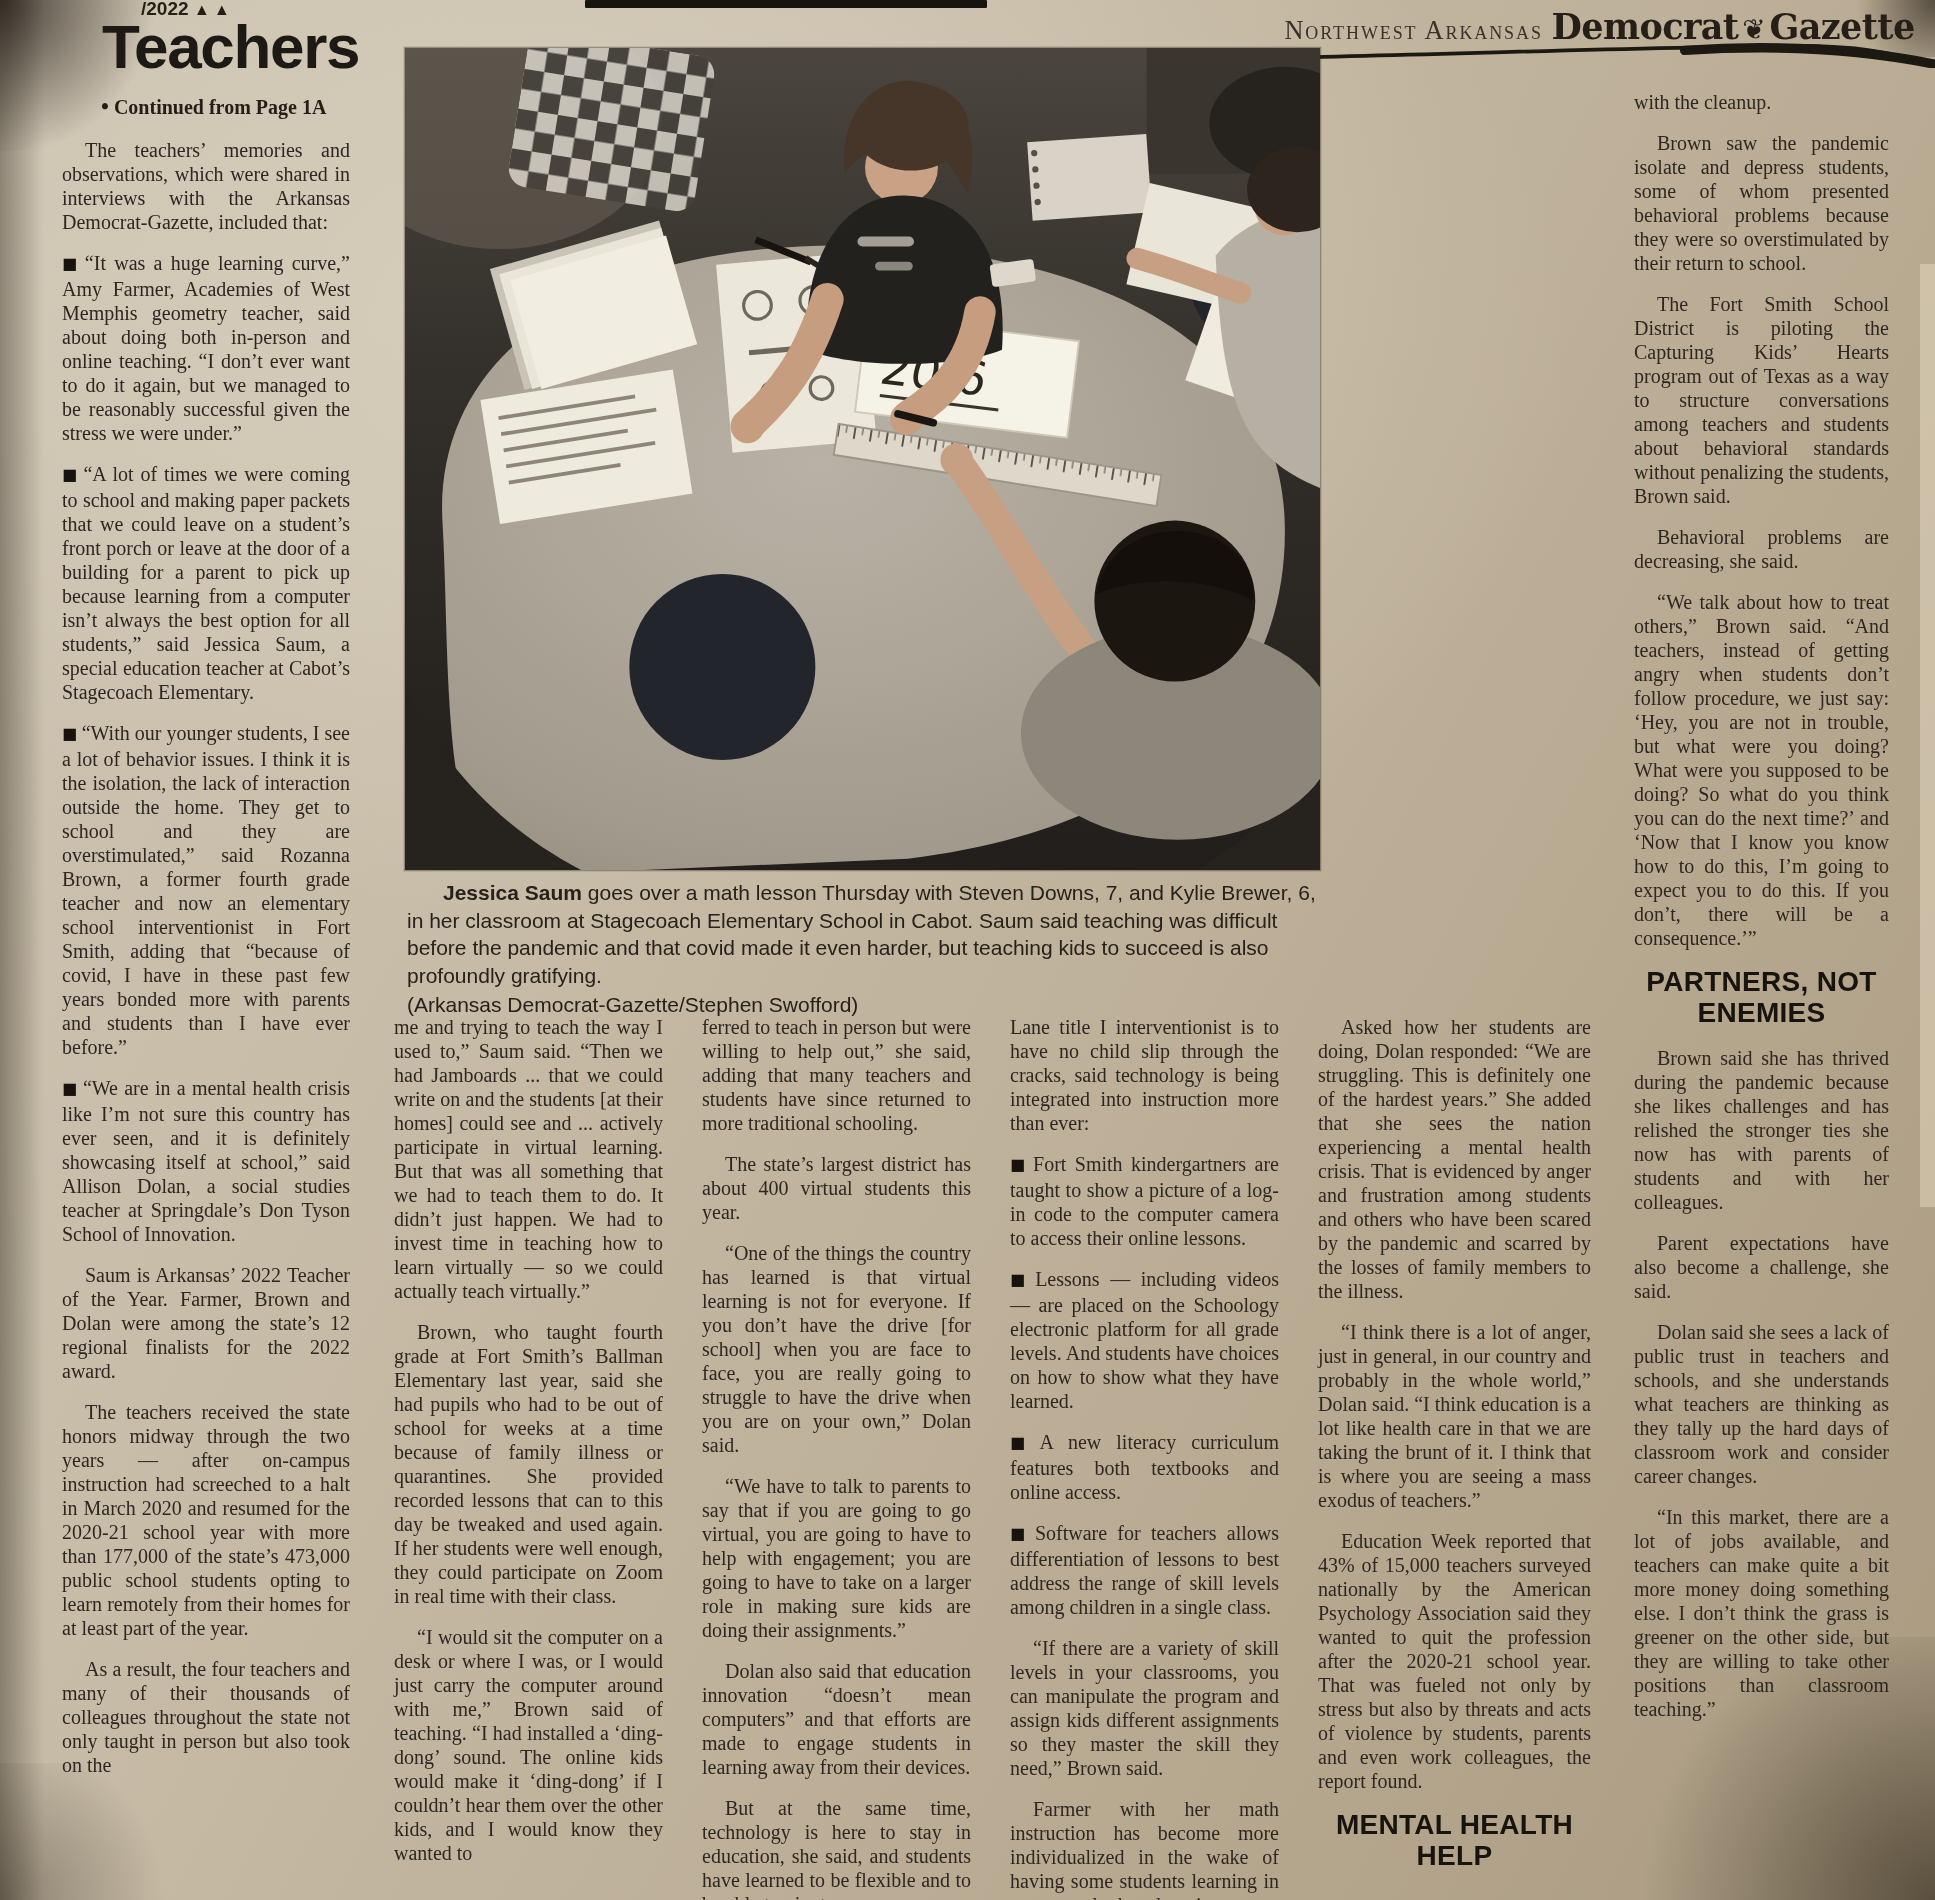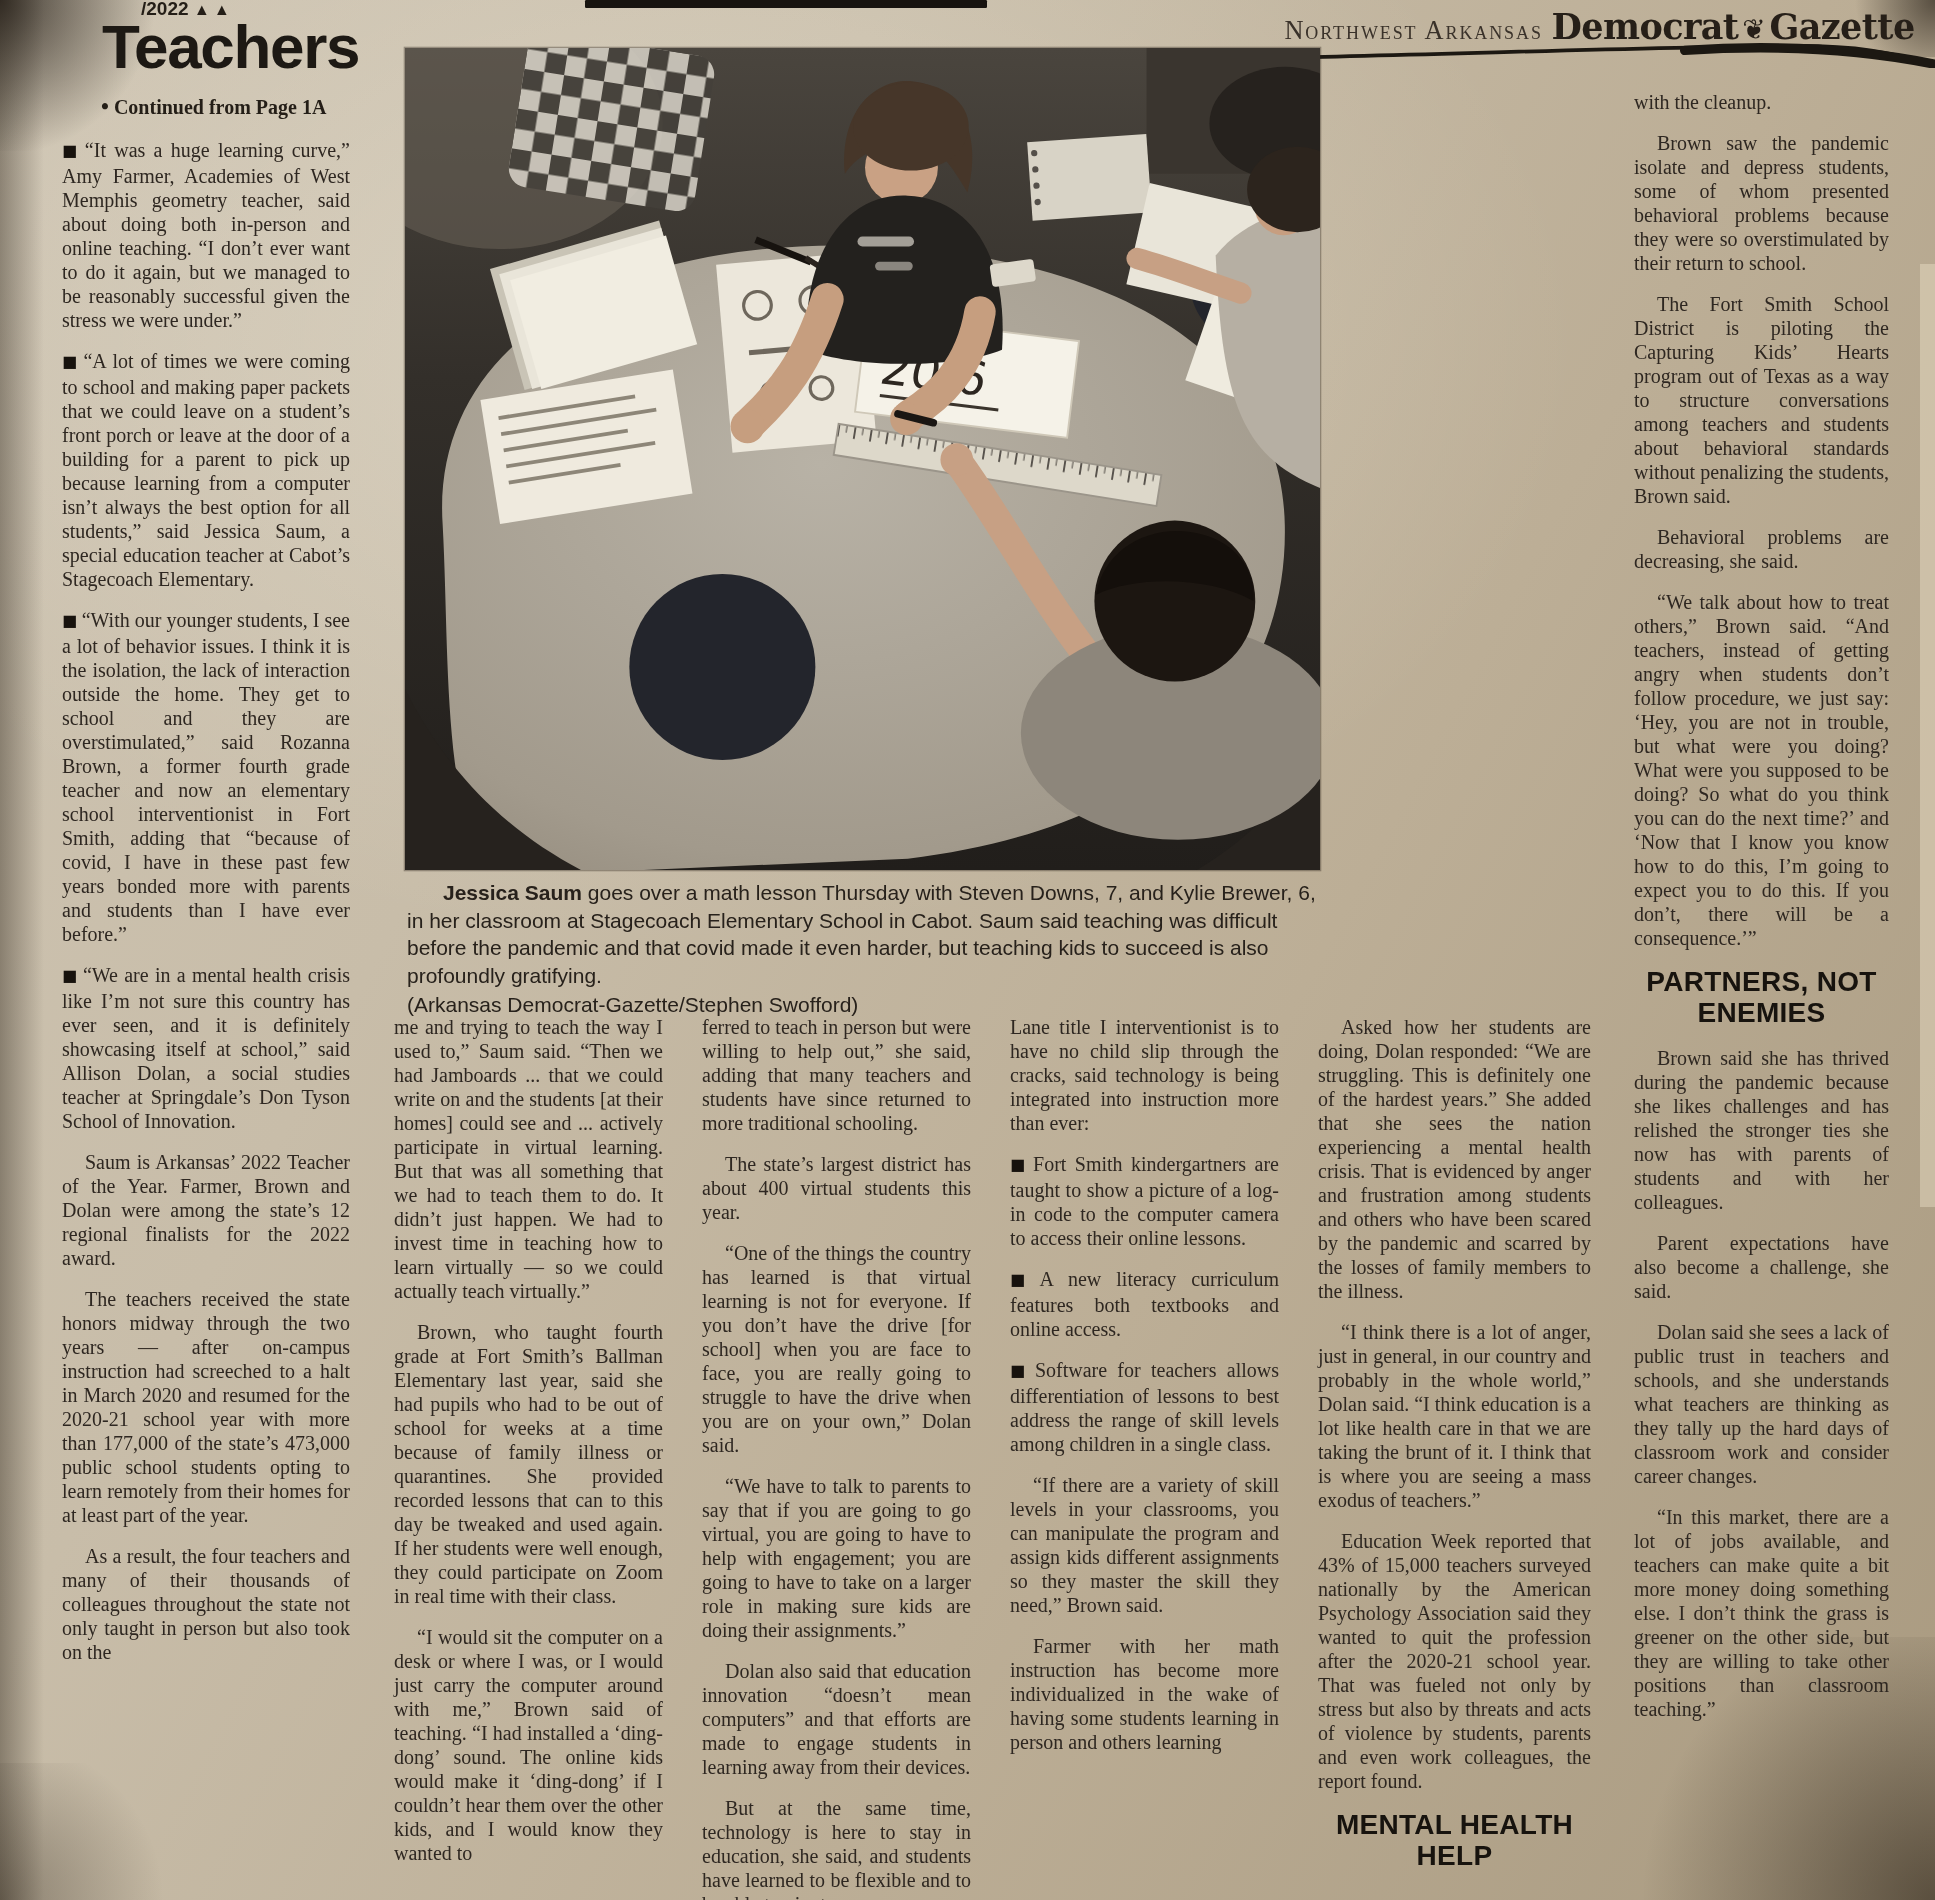--- a/index.html
+++ b/index.html
@@ -228,20 +228,21 @@
       <rect x="930" y="345" width="70" height="36" rx="6" fill="#ddd8cb" transform="rotate(-8 930 345)"></rect>
     </svg>
   </div>
 
   <div id="caption">
     <span class="lead">Jessica Saum</span><span> goes over a math lesson Thursday with Steven Downs, 7, and Kylie Brewer, 6, in her classroom at Stagecoach Elementary School in Cabot. Saum said teaching was difficult before the pandemic and that covid made it even harder, but teaching kids to succeed is also profoundly gratifying.</span>
     <span class="credit">(Arkansas Democrat-Gazette/Stephen Swofford)</span>
   </div>
 
   <div class="col" id="col1">
+      <p class="para">The teachers’ memories and observations, which were shared in interviews with the Arkansas Democrat-Gazette, included that:</p>
       <p class="bullet"><span class="sq">■</span>“It was a huge learning curve,” Amy Farmer, Academies of West Memphis geometry teacher, said about doing both in-person and online teaching. “I don’t ever want to do it again, but we managed to be reasonably successful given the stress we were under.”</p>
       <p class="bullet"><span class="sq">■</span>“A lot of times we were coming to school and making paper packets that we could leave on a student’s front porch or leave at the door of a building for a parent to pick up because learning from a computer isn’t always the best option for all students,” said Jessica Saum, a special education teacher at Cabot’s Stagecoach Elementary.</p>
       <p class="bullet"><span class="sq">■</span>“With our younger students, I see a lot of behavior issues. I think it is the isolation, the lack of interaction outside the home. They get to school and they are overstimulated,” said Rozanna Brown, a former fourth grade teacher and now an elementary school interventionist in Fort Smith, adding that “because of covid, I have in these past few years bonded more with parents and students than I have ever before.”</p>
       <p class="bullet"><span class="sq">■</span>“We are in a mental health crisis like I’m not sure this country has ever seen, and it is definitely showcasing itself at school,” said Allison Dolan, a social studies teacher at Springdale’s Don Tyson School of Innovation.</p>
       <p class="para">Saum is Arkansas’ 2022 Teacher of the Year. Farmer, Brown and Dolan were among the state’s 12 regional finalists for the 2022 award.</p>
       <p class="para">The teachers received the state honors midway through the two years — after on-campus instruction had screeched to a halt in March 2020 and resumed for the 2020-21 school year with more than 177,000 of the state’s 473,000 public school students opting to learn remotely from their homes for at least part of the year.</p>
       <p class="para">As a result, the four teachers and many of their thousands of colleagues throughout the state not only taught in person but also took on the</p>
     </div>
   <div class="col" id="col2">
       <p class="para noindent">me and trying to teach the way I used to,” Saum said. “Then we had Jamboards ... that we could write on and the students [at their homes] could see and ... actively participate in virtual learning. But that was all something that we had to teach them to do. It didn’t just happen. We had to invest time in teaching how to learn virtually — so we could actually teach virtually.”</p>
@@ -252,20 +253,21 @@
       <p class="para noindent">ferred to teach in person but were willing to help out,” she said, adding that many teachers and students have since returned to more traditional schooling.</p>
       <p class="para">The state’s largest district has about 400 virtual students this year.</p>
       <p class="para">“One of the things the country has learned is that virtual learning is not for everyone. If you don’t have the drive [for school] when you are face to face, you are really going to struggle to have the drive when you are on your own,” Dolan said.</p>
       <p class="para">“We have to talk to parents to say that if you are going to go virtual, you are going to have to help with engagement; you are going to have to take on a larger role in making sure kids are doing their assignments.”</p>
       <p class="para">Dolan also said that education innovation “doesn’t mean computers” and that efforts are made to engage students in learning away from their devices.</p>
       <p class="para">But at the same time, technology is here to stay in education, she said, and students have learned to be flexible and to be able to pivot</p>
     </div>
   <div class="col" id="col4">
       <p class="para noindent">Lane title I interventionist is to have no child slip through the cracks, said technology is being integrated into instruction more than ever:</p>
       <p class="bullet"><span class="sq">■</span>Fort Smith kindergartners are taught to show a picture of a log-in code to the computer camera to access their online lessons.</p>
+      <p class="bullet"><span class="sq">■</span>Lessons — including videos — are placed on the Schoology electronic platform for all grade levels. And students have choices on how to show what they have learned.</p>
       <p class="bullet"><span class="sq">■</span>A new literacy curriculum features both textbooks and online access.</p>
       <p class="bullet"><span class="sq">■</span>Software for teachers allows differentiation of lessons to best address the range of skill levels among children in a single class.</p>
       <p class="para">“If there are a variety of skill levels in your classrooms, you can manipulate the program and assign kids different assignments so they master the skill they need,” Brown said.</p>
       <p class="para">Farmer with her math instruction has become more individualized in the wake of having some students learning in person and others learning</p>
     </div>
   <div class="col" id="col5">
       <p class="para">Asked how her students are doing, Dolan responded: “We are struggling. This is definitely one of the hardest years.” She added that she sees the nation experiencing a mental health crisis. That is evidenced by anger and frustration among students and others who have been scared by the pandemic and scarred by the losses of family members to the illness.</p>
       <p class="para">“I think there is a lot of anger, just in general, in our country and probably in the whole world,” Dolan said. “I think education is a lot like health care in that we are taking the brunt of it. I think that is where you are seeing a mass exodus of teachers.”</p>
       <p class="para">Education Week reported that 43% of 15,000 teachers surveyed nationally by the American Psychology Association said they wanted to quit the profession after the 2020-21 school year. That was fueled not only by stress but also by threats and acts of violence by students, parents and even work colleagues, the report found.</p>
       <h3 class="colhead">MENTAL HEALTH HELP</h3>

